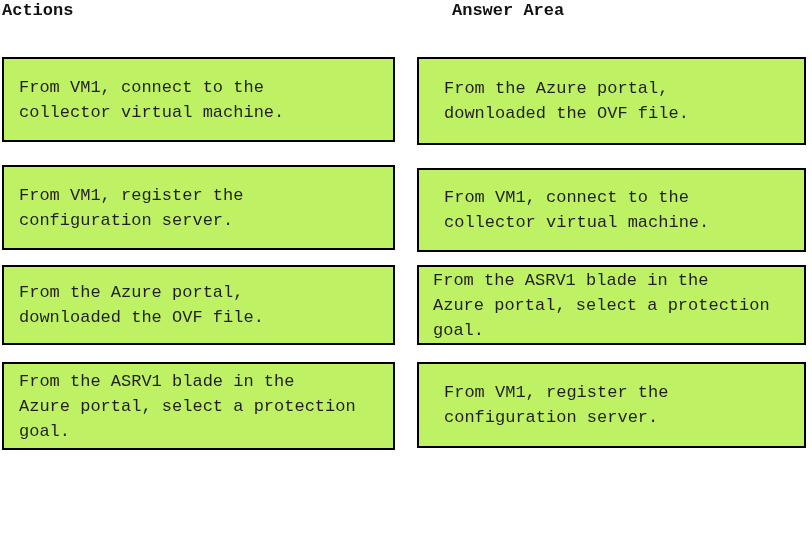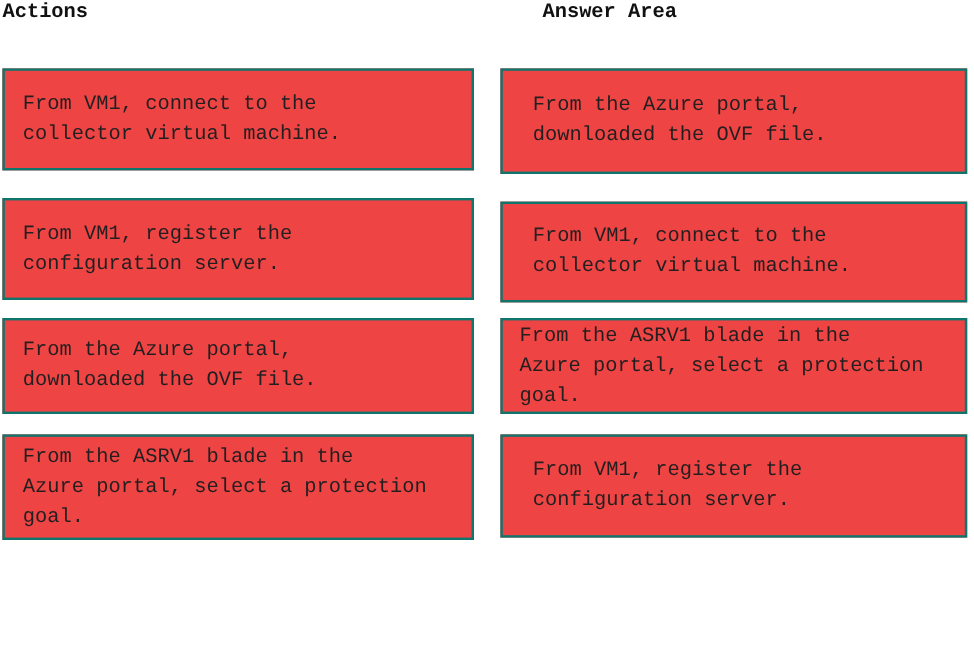--- a/index.html
+++ b/index.html
@@ -39,22 +39,22 @@
   .column {
     position: absolute;
     top: 57px;
   }
   #actions-column { left: 2px;   width: 393px; }
   #answer-column  { left: 417px; width: 389px; }
 
   
   .tile {
     box-sizing: border-box;
-    border: 2px solid #0f766e;
-    background: #ef4444;
+    border: 2px solid #000000;
+    background: #bef264;
     display: flex;
     align-items: center;
     overflow: visible;
   }
   .tile-text {
     font-size: 17px;
     line-height: 25px;
     color: #231f20;
     white-space: pre-line;
     display: block;

